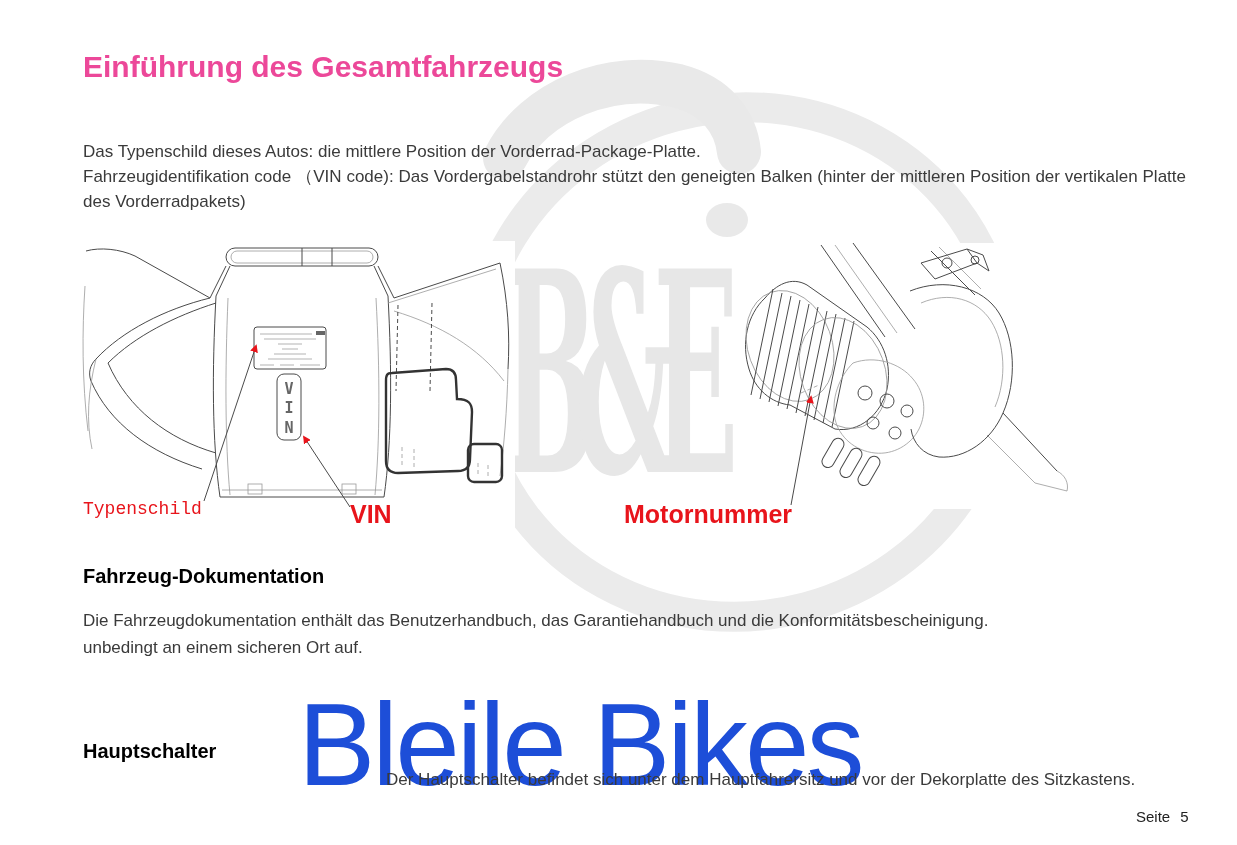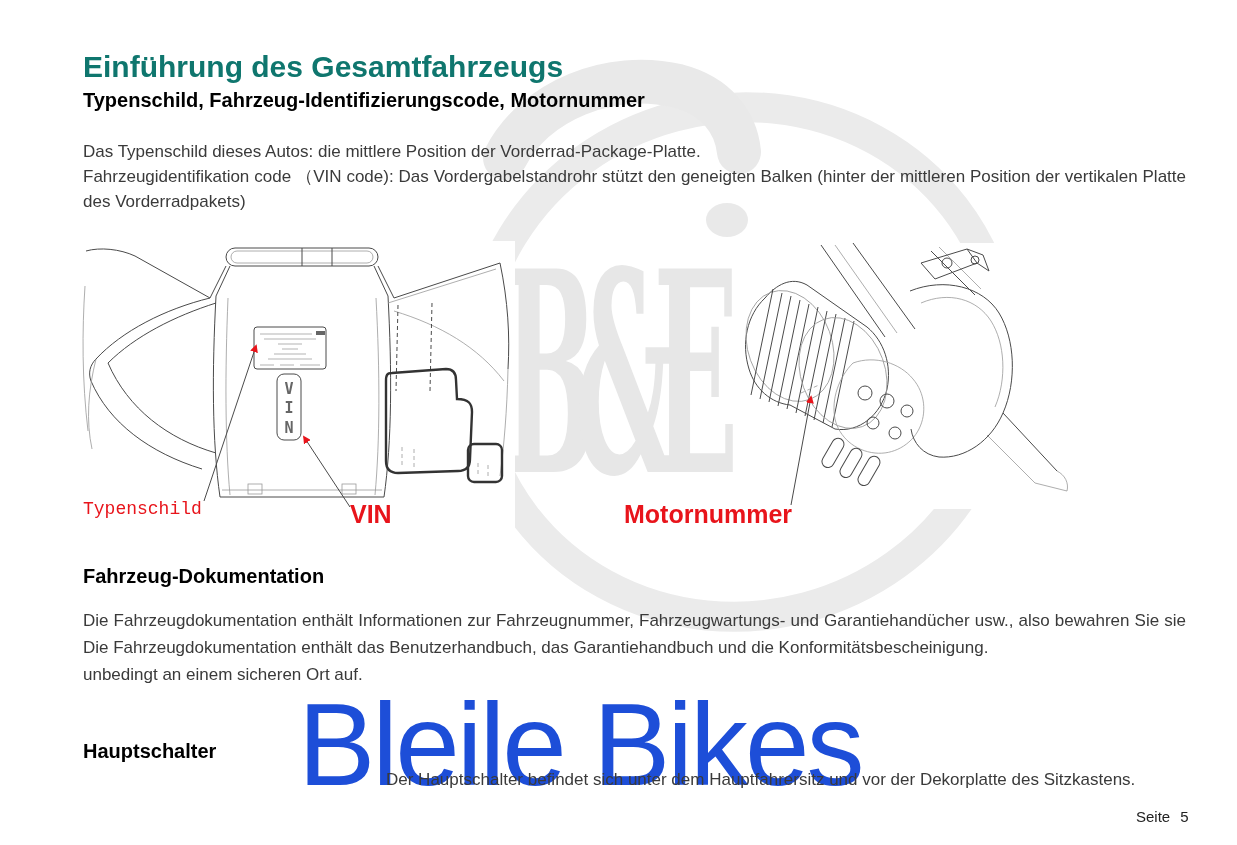--- a/index.html
+++ b/index.html
@@ -16,21 +16,21 @@
   .fig .thick{stroke-width:2.4;stroke:#333;}
   .fig .thin{stroke:#999;stroke-width:.8;}
   .fig .micro{stroke:#aaa;stroke-width:.9;}
   .fig .dash{stroke-dasharray:4 3;}
   .fig .fill-dark{fill:#666;stroke:none;}
   .fig text{fill:#666;stroke:none;font-family:"DejaVu Sans Mono",monospace;font-weight:bold;}
   .red-line{stroke:var(--red);stroke-width:2.6;fill:none;}
   .red-fill{fill:var(--red);stroke:none;}
   
   .txt{z-index:2;}
-  .title{left:83px;top:50px;font-size:30px;font-weight:bold;color:#0f766e;letter-spacing:0;white-space:nowrap;}
+  .title{left:83px;top:50px;font-size:30px;font-weight:bold;color:#ec4899;letter-spacing:0;white-space:nowrap;}
   .subtitle{left:83px;top:89px;font-size:20px;font-weight:bold;color:#000;white-space:nowrap;}
   .body-block{left:83px;width:1103px;font-size:17px;color:#3a3a3a;}
   .bline{height:25px;line-height:25px;white-space:nowrap;}
   .bline2{height:27px;line-height:27px;white-space:nowrap;}
   .just{text-align:justify;text-align-last:justify;white-space:normal;overflow:hidden;}
   .sec-head{left:83px;font-size:20px;font-weight:bold;color:#000;white-space:nowrap;}
   .label-red-mono{left:83px;top:499px;font-family:"Liberation Mono",monospace;
                   font-size:18px;color:var(--red);white-space:nowrap;z-index:2;}
   .label-red-bold{font-size:25px;font-weight:bold;color:var(--red);white-space:nowrap;z-index:2;}
   .footer{left:1136px;top:808px;font-size:15px;color:#222;white-space:nowrap;}
@@ -166,35 +166,33 @@
     <path d="M175,48 C210,34 248,44 264,70 C280,96 282,138 268,170 C256,198 230,216 204,214 C188,212 178,200 176,186"></path>
     <path d="M186,60 C214,48 242,56 256,78 C270,100 272,136 260,164" class="thin"></path>
     <line x1="268" y1="170" x2="322" y2="228"></line>
     <line x1="252" y1="192" x2="300" y2="240" class="thin"></line>
     <path d="M322,228 C330,232 334,240 332,248 L300,240" class="thin"></path>
 
     <line x1="56" y1="262" x2="76" y2="154" class="red-line" marker-end="url(#arrow2)"></line>
   </svg>
 
   <div class="abs txt title">Einführung des Gesamtfahrzeugs</div>
-  <div class="abs txt subtitle">Typenschild, Fahrzeug-Identifizierungscode, Motornummer</div>
 
   <div class="abs txt body-block" style="top:139px;">
     <div class="bline">Das Typenschild dieses Autos: die mittlere Position der Vorderrad-Package-Platte.</div>
     <div class="bline just">Fahrzeugidentifikation code （VIN code): Das Vordergabelstandrohr stützt den geneigten Balken (hinter der mittleren Position der vertikalen Platte</div>
     <div class="bline">des Vorderradpakets)</div>
   </div>
 
   <div class="abs label-red-mono">Typenschild</div>
   <div class="abs label-red-bold" style="left:350px;top:500px;">VIN</div>
   <div class="abs label-red-bold" style="left:624px;top:500px;">Motornummer</div>
 
   <div class="abs txt sec-head" style="top:565px;">Fahrzeug-Dokumentation</div>
   <div class="abs txt body-block" style="top:607px;">
-    <div class="bline2 just">Die Fahrzeugdokumentation enthält Informationen zur Fahrzeugnummer, Fahrzeugwartungs- und Garantiehandücher usw., also bewahren Sie sie</div>
     <div class="bline2">Die Fahrzeugdokumentation enthält das Benutzerhandbuch, das Garantiehandbuch und die Konformitätsbescheinigung.</div>
     <div class="bline2">unbedingt an einem sicheren Ort auf.</div>
   </div>
 
   <div class="abs txt sec-head" style="top:740px;">Hauptschalter</div>
   <div class="abs txt" style="left:386px;top:770px;font-size:17px;white-space:nowrap;">Der Hauptschalter befindet sich unter dem Hauptfahrersitz und vor der Dekorplatte des Sitzkastens.</div>
 
   <div class="abs txt footer">
     <span>Seite</span><span class="num">5</span>
   </div>

